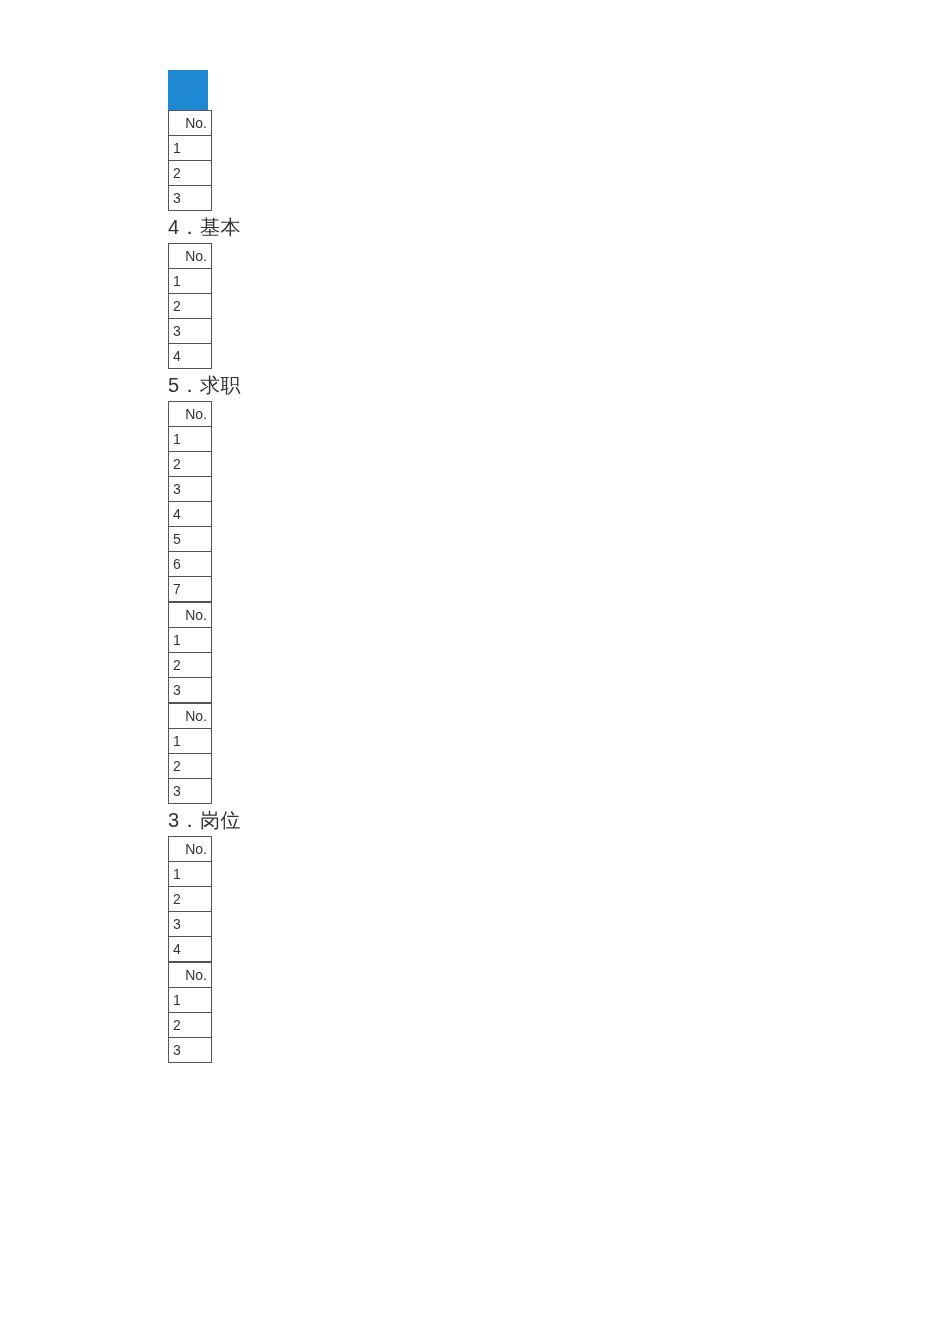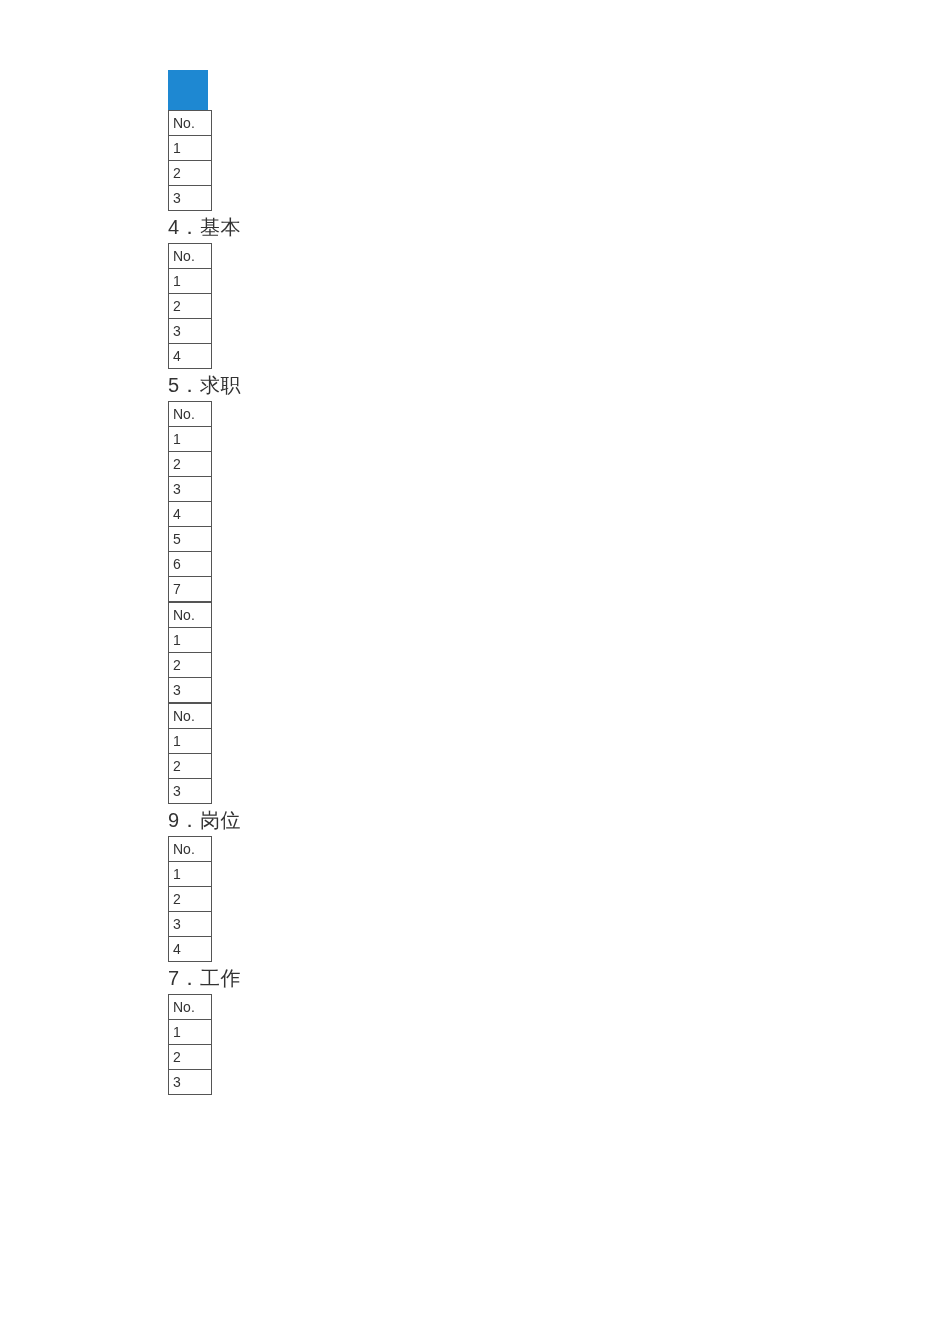--- a/index.html
+++ b/index.html
@@ -37,20 +37,21 @@
       font-size: 14px;
       line-height: 18px;
       padding: 2px 4px 2px 4px;
       text-align: left;
       color: #333;
       font-weight: normal;
       height: 20px;
     }
     .tbl th {
       min-width: 28px;
+      text-align: right;
     }
     .tbl .no-col {
       width: 24px;
       min-width: 24px;
     }
     .tbl .no-header {
       width: 34px;
       min-width: 34px;
     }
   </style>
@@ -155,42 +156,41 @@
         </tr>
     <tr>
           <td class="no-col">2</td>
         </tr>
     <tr>
           <td class="no-col">3</td>
         </tr>
   </tbody>
     </table>
 
-  <div class="section-title">9．岗位</div>
+  <div class="section-title">3．岗位</div>
   <table class="tbl">
     <tbody>
         <tr>
           <th class="no-header">No.</th>
         </tr>
     <tr>
           <td class="no-col">1</td>
         </tr>
     <tr>
           <td class="no-col">2</td>
         </tr>
     <tr>
           <td class="no-col">3</td>
         </tr>
     <tr>
           <td class="no-col">4</td>
         </tr>
   </tbody>
     </table>
 
-  <div class="section-title">7．工作</div>
   <table class="tbl">
     <tbody>
         <tr>
           <th class="no-header">No.</th>
         </tr>
     <tr>
           <td class="no-col">1</td>
         </tr>
     <tr>
           <td class="no-col">2</td>

